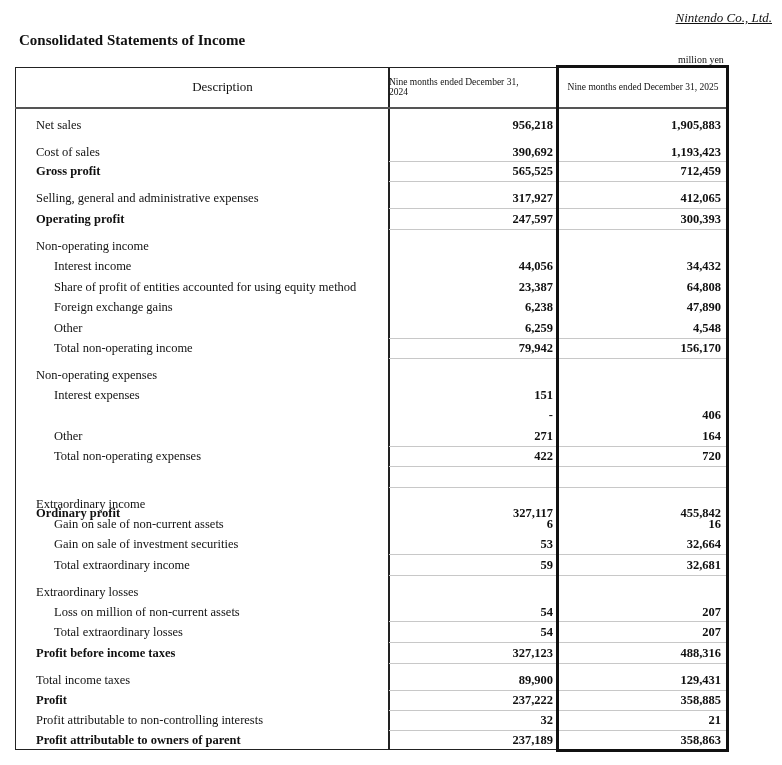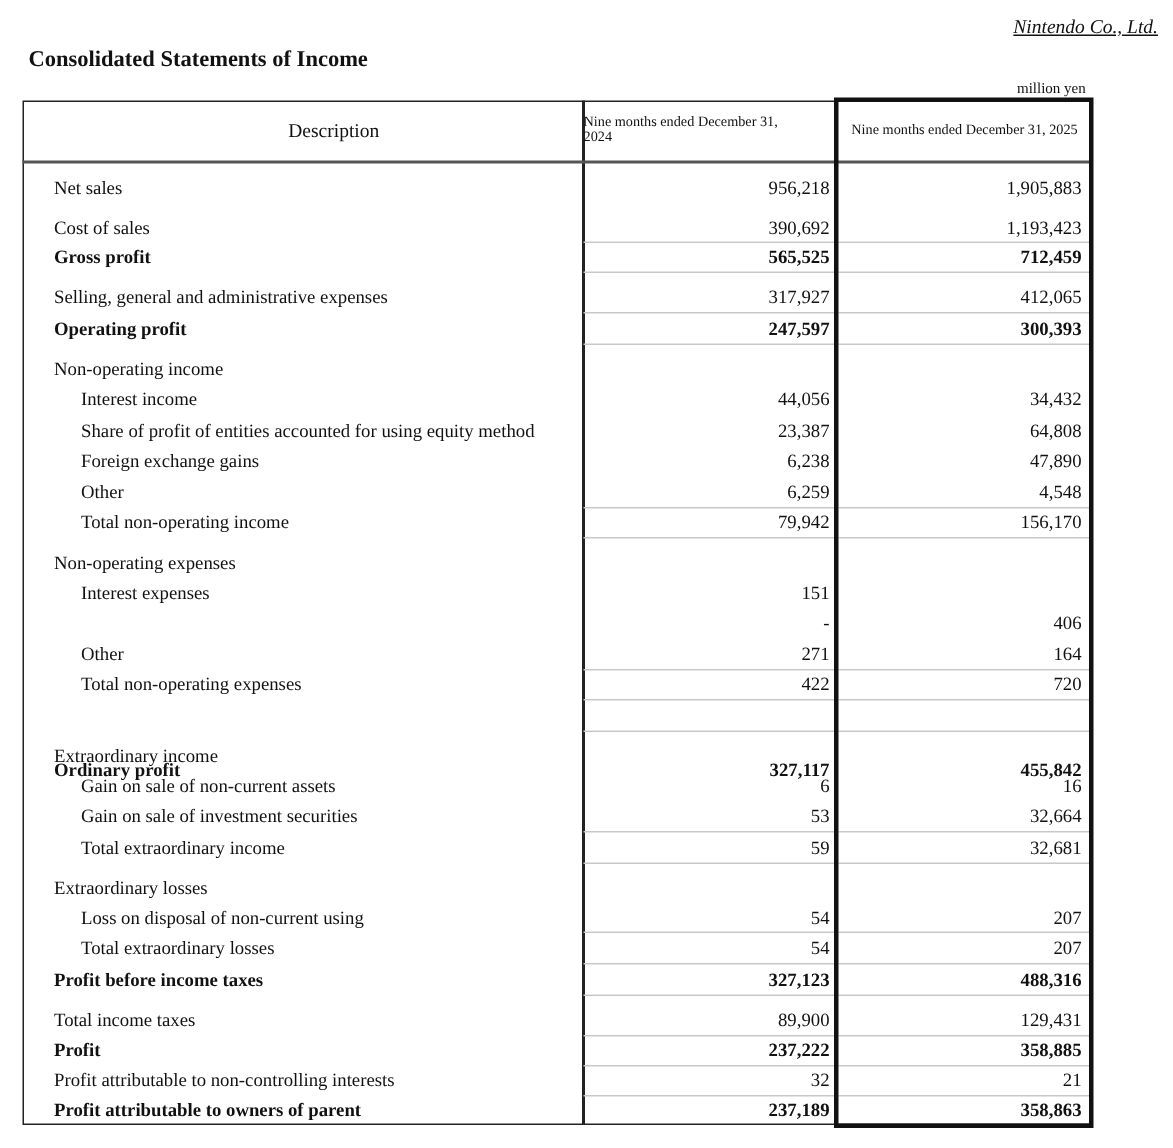--- a/index.html
+++ b/index.html
@@ -27,21 +27,21 @@
   .hdesc { font-size: 13px; }
   .hcol { font-size: 9.5px; }
   .highlight {
     position: absolute; left: 556px; top: 65px; width: 173px; height: 687px;
     border: 3px solid #111; box-sizing: border-box; pointer-events: none;
   }
   .row { position: absolute; left: 15px; width: 713px; height: 20px; }
   .row .label { position: absolute; left: 21px; top: 0; font-size: 12.5px; line-height: 20px; white-space: nowrap; }
   .row.indent .label { left: 39px; }
   .row.bold .label, .row.bold .v { font-weight: bold; }
-  .row .v { position: absolute; top: 0; font-size: 12.5px; line-height: 20px; text-align: right; }
+  .row .v { position: absolute; top: 0; font-size: 12.5px; line-height: 20px; text-align: right; font-weight: bold; }
   .row .v1 { left: 373px; width: 165px; }
   .row .v2 { left: 546px; width: 160px; }
   .sep { position: absolute; height: 1px; background: #c8c8c8; }
   .sep.a { left: 389px; width: 167px; }
   .sep.b { left: 559px; width: 168px; }
 </style>
 </head>
 <body>
 
 <div class="company">Nintendo Co., Ltd.</div>
@@ -160,21 +160,21 @@
       <span class="label">Total extraordinary income</span>
       <span class="v v1">59</span>
       <span class="v v2">32,681</span>
     </div>
     <div class="row" style="top: 582px;">
       <span class="label">Extraordinary losses</span>
       <span class="v v1"></span>
       <span class="v v2"></span>
     </div>
     <div class="row indent" style="top: 602px;">
-      <span class="label">Loss on disposal of non-current using</span>
+      <span class="label">Loss on million of non-current assets</span>
       <span class="v v1">54</span>
       <span class="v v2">207</span>
     </div>
     <div class="row indent" style="top: 622px;">
       <span class="label">Total extraordinary losses</span>
       <span class="v v1">54</span>
       <span class="v v2">207</span>
     </div>
     <div class="row bold" style="top: 643px;">
       <span class="label">Profit before income taxes</span>

